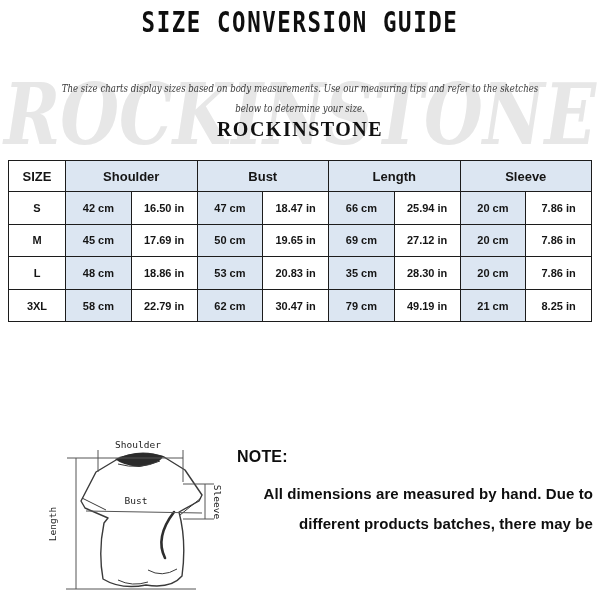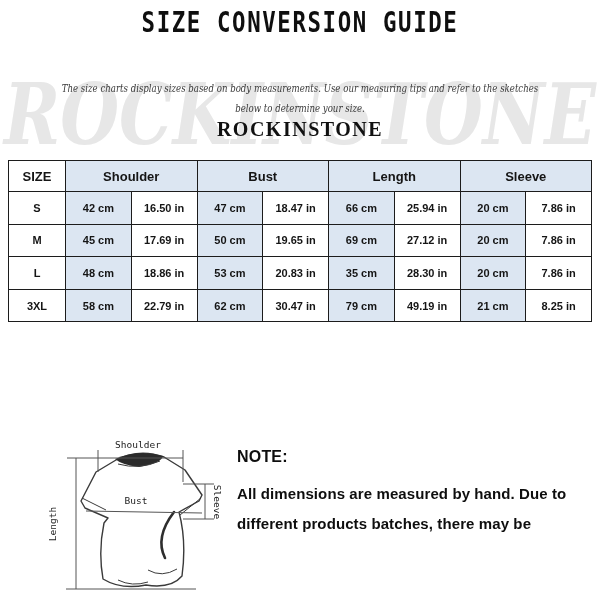--- a/index.html
+++ b/index.html
@@ -37,21 +37,21 @@
   .tshirt{position:absolute;left:28px;top:436px;}
   .tshirt text{font-family:"DejaVu Sans Mono",monospace;font-size:9.5px;fill:#222;}
   .tshirt .ln{stroke:#555;stroke-width:1;fill:none;}
   .tshirt .body{stroke:#3a3a3a;stroke-width:1.4;fill:#ffffff;stroke-linejoin:round;}
   .tshirt .thin{stroke:#3a3a3a;stroke-width:1;fill:none;}
   .tshirt .wr{stroke:#2e2e2e;stroke-width:2.6;fill:none;stroke-linecap:round;}
 
   
   .note{position:absolute;left:237px;top:448px;width:356px;color:#0e0e0e;}
   .note .nh{font-size:16px;font-weight:bold;margin-bottom:13px;letter-spacing:0.2px;}
-  .note .nl{font-size:15px;font-weight:bold;line-height:29.5px;letter-spacing:0.1px;white-space:nowrap;}
+  .note .nl{font-size:15px;font-weight:bold;line-height:29.5px;letter-spacing:0.1px;white-space:nowrap;text-align:right;}
 </style>
 </head>
 <body>
 
 <div class="page">
 
   <svg class="watermark" width="600" height="100" viewBox="0 0 600 100">
     <text x="300" y="76" text-anchor="middle" font-size="84" textLength="592" lengthAdjust="spacingAndGlyphs">ROCKINSTONE</text>
   </svg>
 

